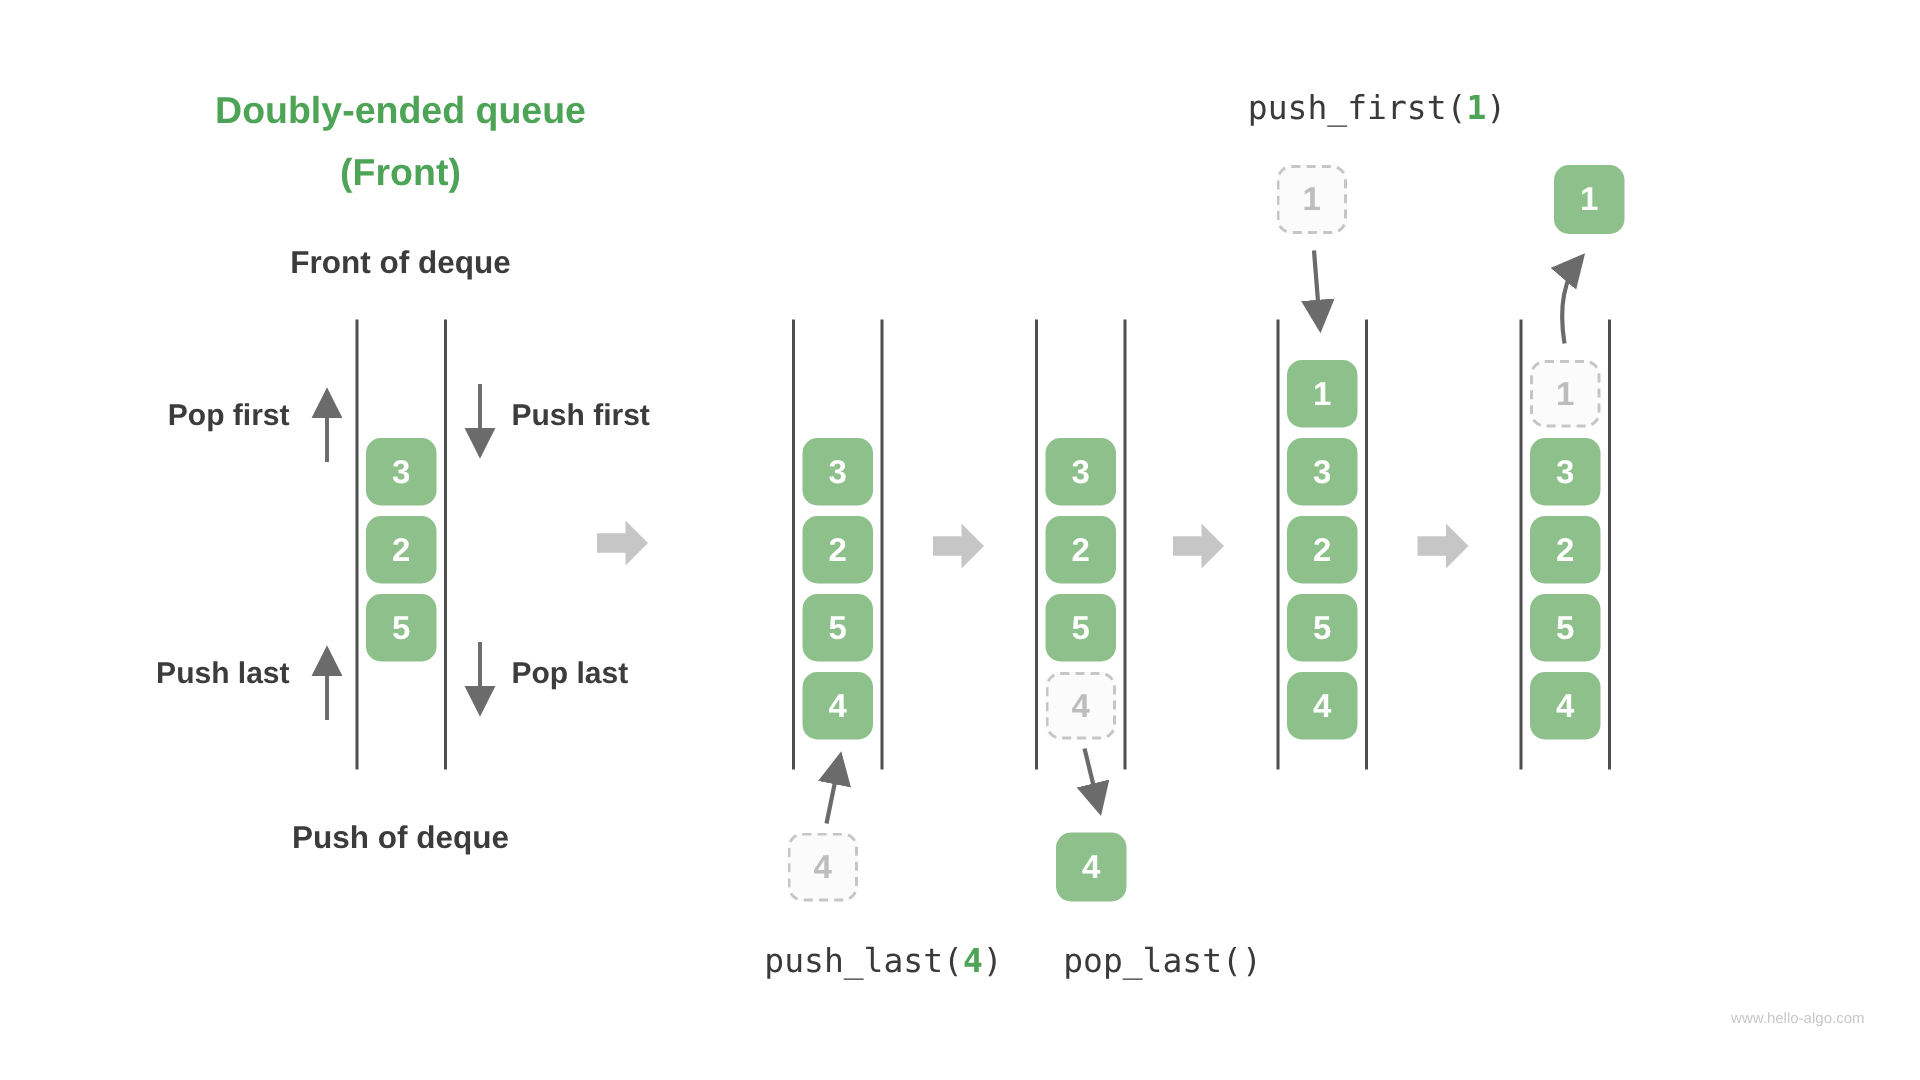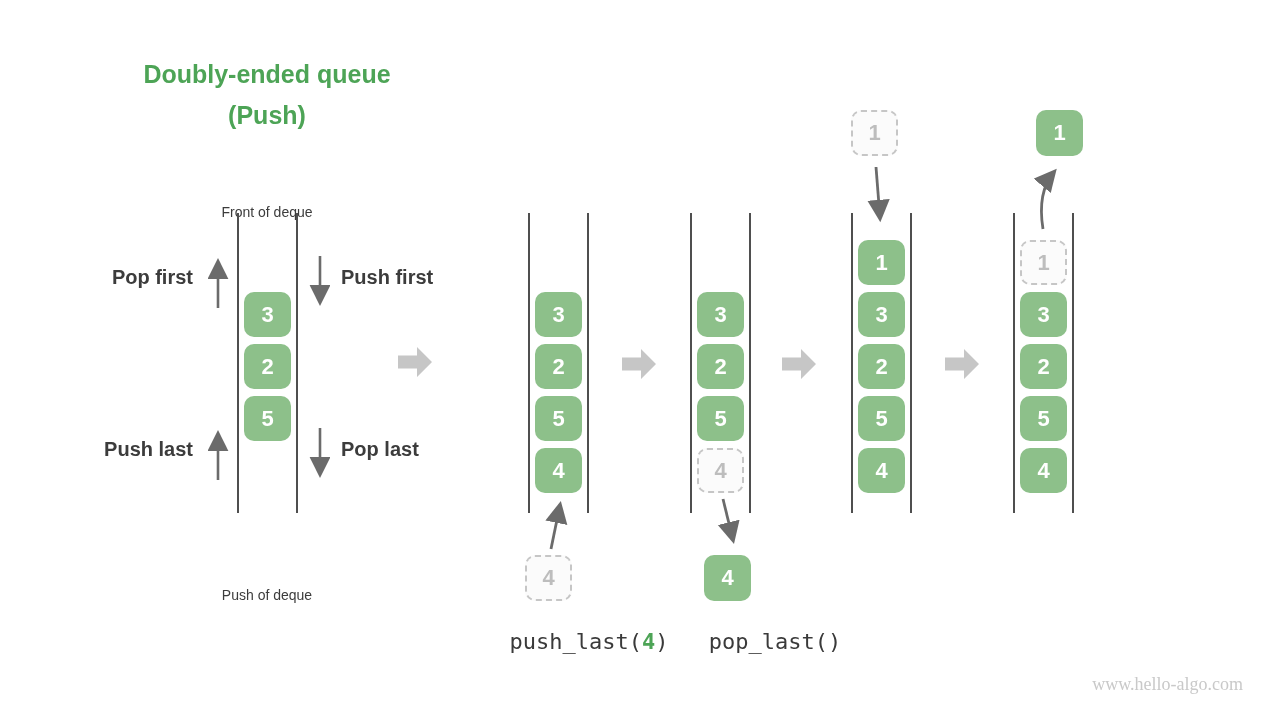--- a/index.html
+++ b/index.html
@@ -5,21 +5,21 @@
   html,body{margin:0;padding:0;background:#fff;}
   .canvas{
     position:relative;width:1280px;height:720px;background:#ffffff;
     font-family:"Liberation Sans",sans-serif;overflow:hidden;
   }
   .title{
     position:absolute;left:97px;top:54px;width:340px;text-align:center;
     color:var(--accent-green,#4DA456);font-size:25px;font-weight:bold;line-height:41px;
   }
   .static-label{
-    position:absolute;color:var(--text-dark,#3C3C3C);font-weight:normal;font-size:14px;white-space:nowrap;margin-top:40px;
+    position:absolute;color:var(--text-dark,#3C3C3C);font-weight:bold;font-size:21px;white-space:nowrap;
   }
   .side-label{
     position:absolute;color:var(--text-dark,#3C3C3C);font-weight:bold;font-size:20px;white-space:nowrap;
   }
   .deque{
     position:absolute;top:213px;width:61px;height:300px;box-sizing:border-box;
     border-left:2px solid var(--container-line,#4F4F4F);
     border-right:2px solid var(--container-line,#4F4F4F);
   }
   .cell{
@@ -42,32 +42,32 @@
     background:#FBFBFB;color:var(--dashed-text,#BDBDBD);
   }
   .op-label{
     position:absolute;font-family:"DejaVu Sans Mono",monospace;font-size:22px;
     color:#3A3A3A;white-space:nowrap;text-align:center;
   }
   .op-label .arg{color:var(--accent-green,#4DA456);font-weight:bold;}
   .arrows{position:absolute;left:0;top:0;pointer-events:none;}
   .watermark{
     position:absolute;top:674px;right:37px;
-    font-family:Liberation Serif, serif;font-size:18px;
+    font-family:Liberation Sans, sans-serif;font-size:10px;
     color:var(--watermark,#C9C9C9);
   }
 </style>
 </head>
 <body>
 
 <div class="canvas">
 
   <div class="title">
     <div>Doubly-ended queue</div>
-    <div>(Push)</div>
+    <div>(Front)</div>
   </div>
 
   <div class="static-label" style="left:137px;top:164px;width:260px;text-align:center;">Front of deque</div>
   <div class="static-label" style="left:137px;top:547px;width:260px;text-align:center;">Push of deque</div>
 
   <div class="side-label" style="left:43px;top:266px;width:150px;text-align:right;">Pop first</div>
   <div class="side-label" style="left:341px;top:266px;width:160px;text-align:left;">Push first</div>
   <div class="side-label" style="left:43px;top:438px;width:150px;text-align:right;">Push last</div>
   <div class="side-label" style="left:341px;top:438px;width:160px;text-align:left;">Pop last</div>
 
@@ -101,20 +101,23 @@
       <div class="cell solid" style="top: 131px;">2</div>
       <div class="cell solid" style="top: 183px;">5</div>
       <div class="cell solid" style="top: 235px;">4</div>
     </div>
 
   <div class="float-cell dashed" style="left:525px;top:555px;">4</div>
   <div class="float-cell solid" style="left:704px;top:555px;">4</div>
   <div class="float-cell dashed" style="left:851px;top:110px;">1</div>
   <div class="float-cell solid" style="left:1036px;top:110px;">1</div>
 
+  <div class="op-label" style="left:820px;top:60px;width:196px;">
+    <span>push_first(</span><span class="arg">1</span><span>)</span>
+  </div>
   <div class="op-label" style="left:500px;top:629px;width:178px;">
     <span>push_last(</span><span class="arg">4</span><span>)</span>
   </div>
   <div class="op-label" style="left:700px;top:629px;width:150px;">
     <span>pop_last()</span>
   </div>
 
   <svg class="arrows" width="1280" height="720" viewBox="0 0 1280 720">
     <defs>
       <marker id="ah-dark" markerWidth="10" markerHeight="10" refX="6.5" refY="4" orient="auto">

